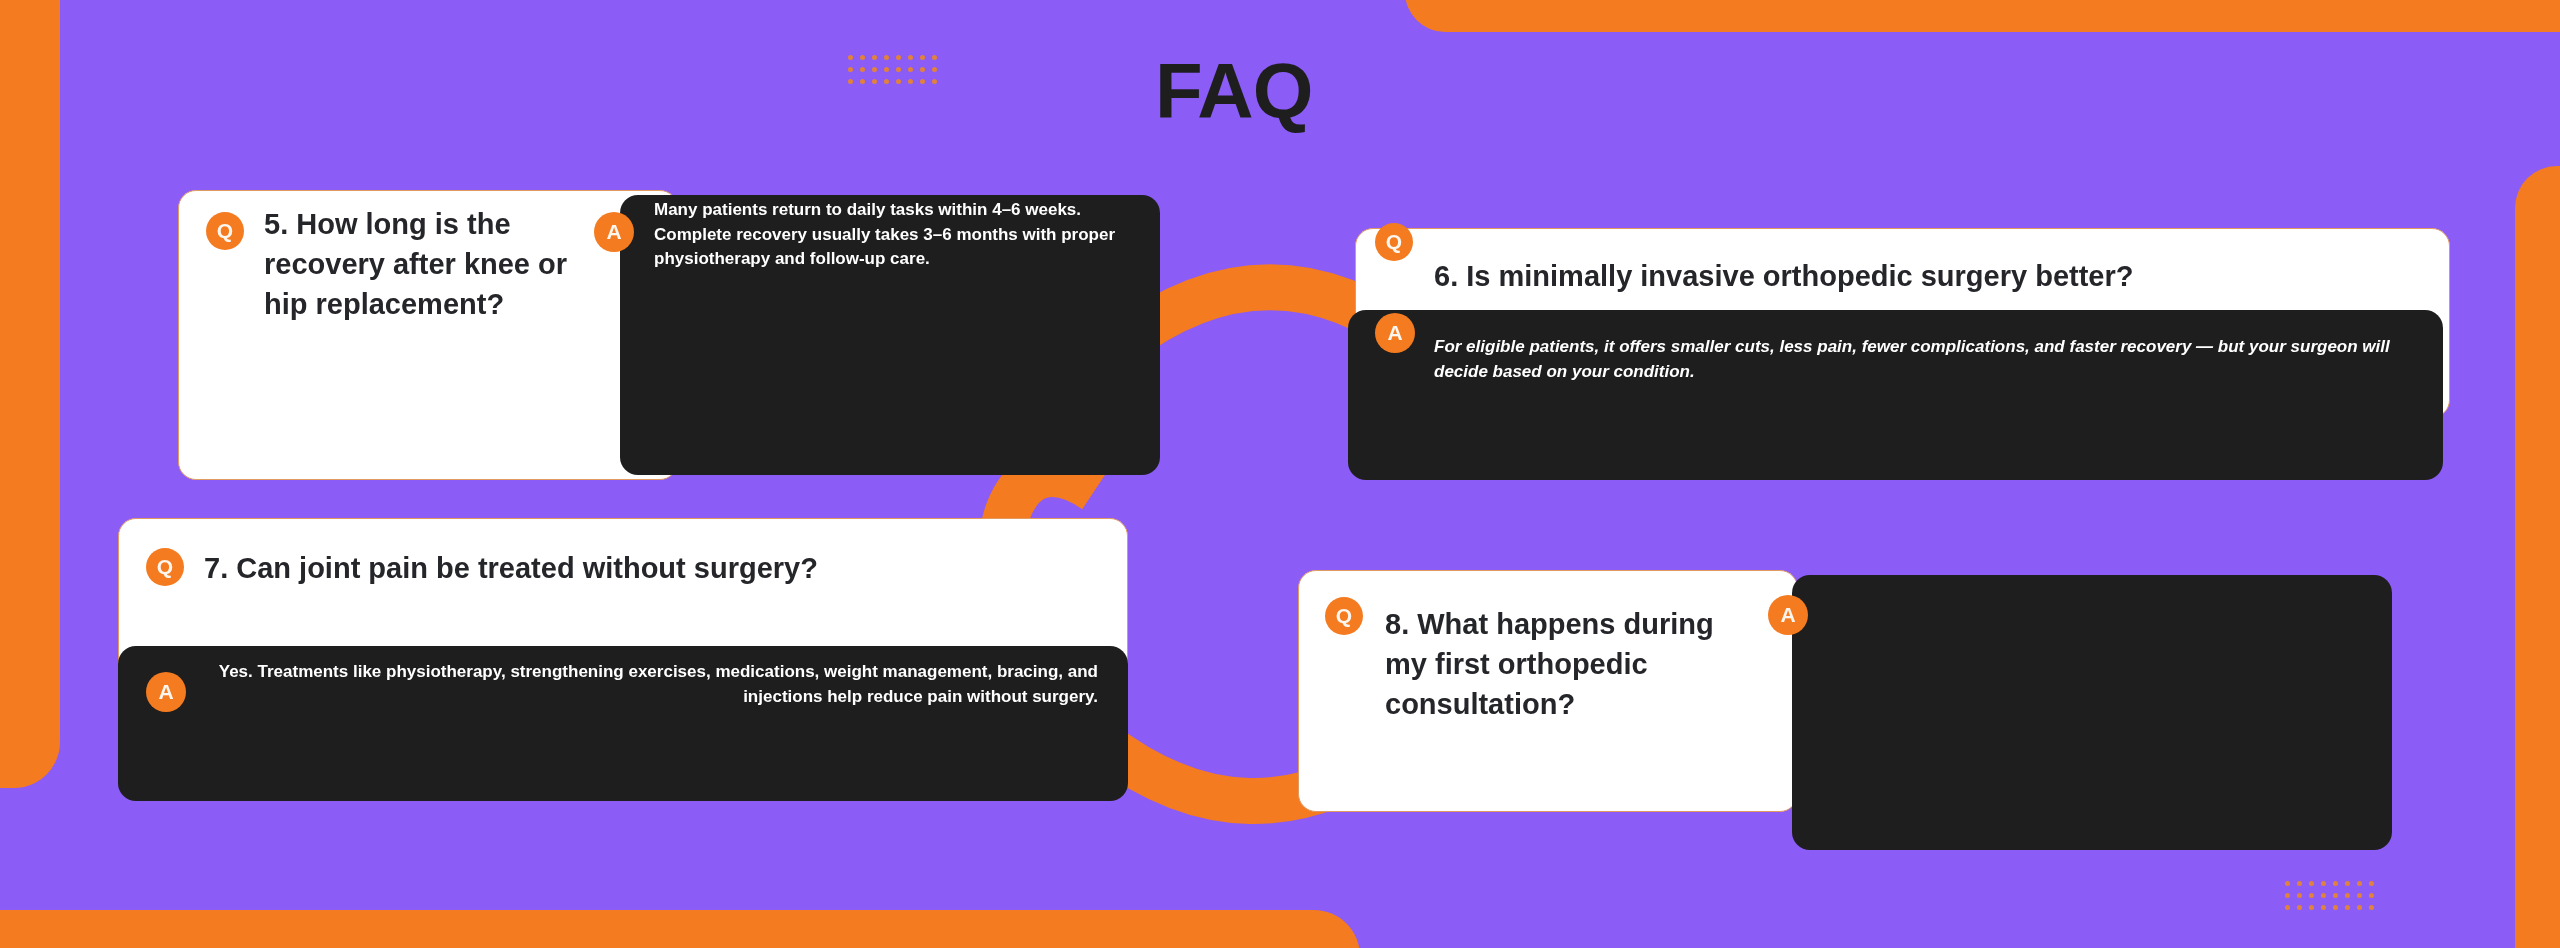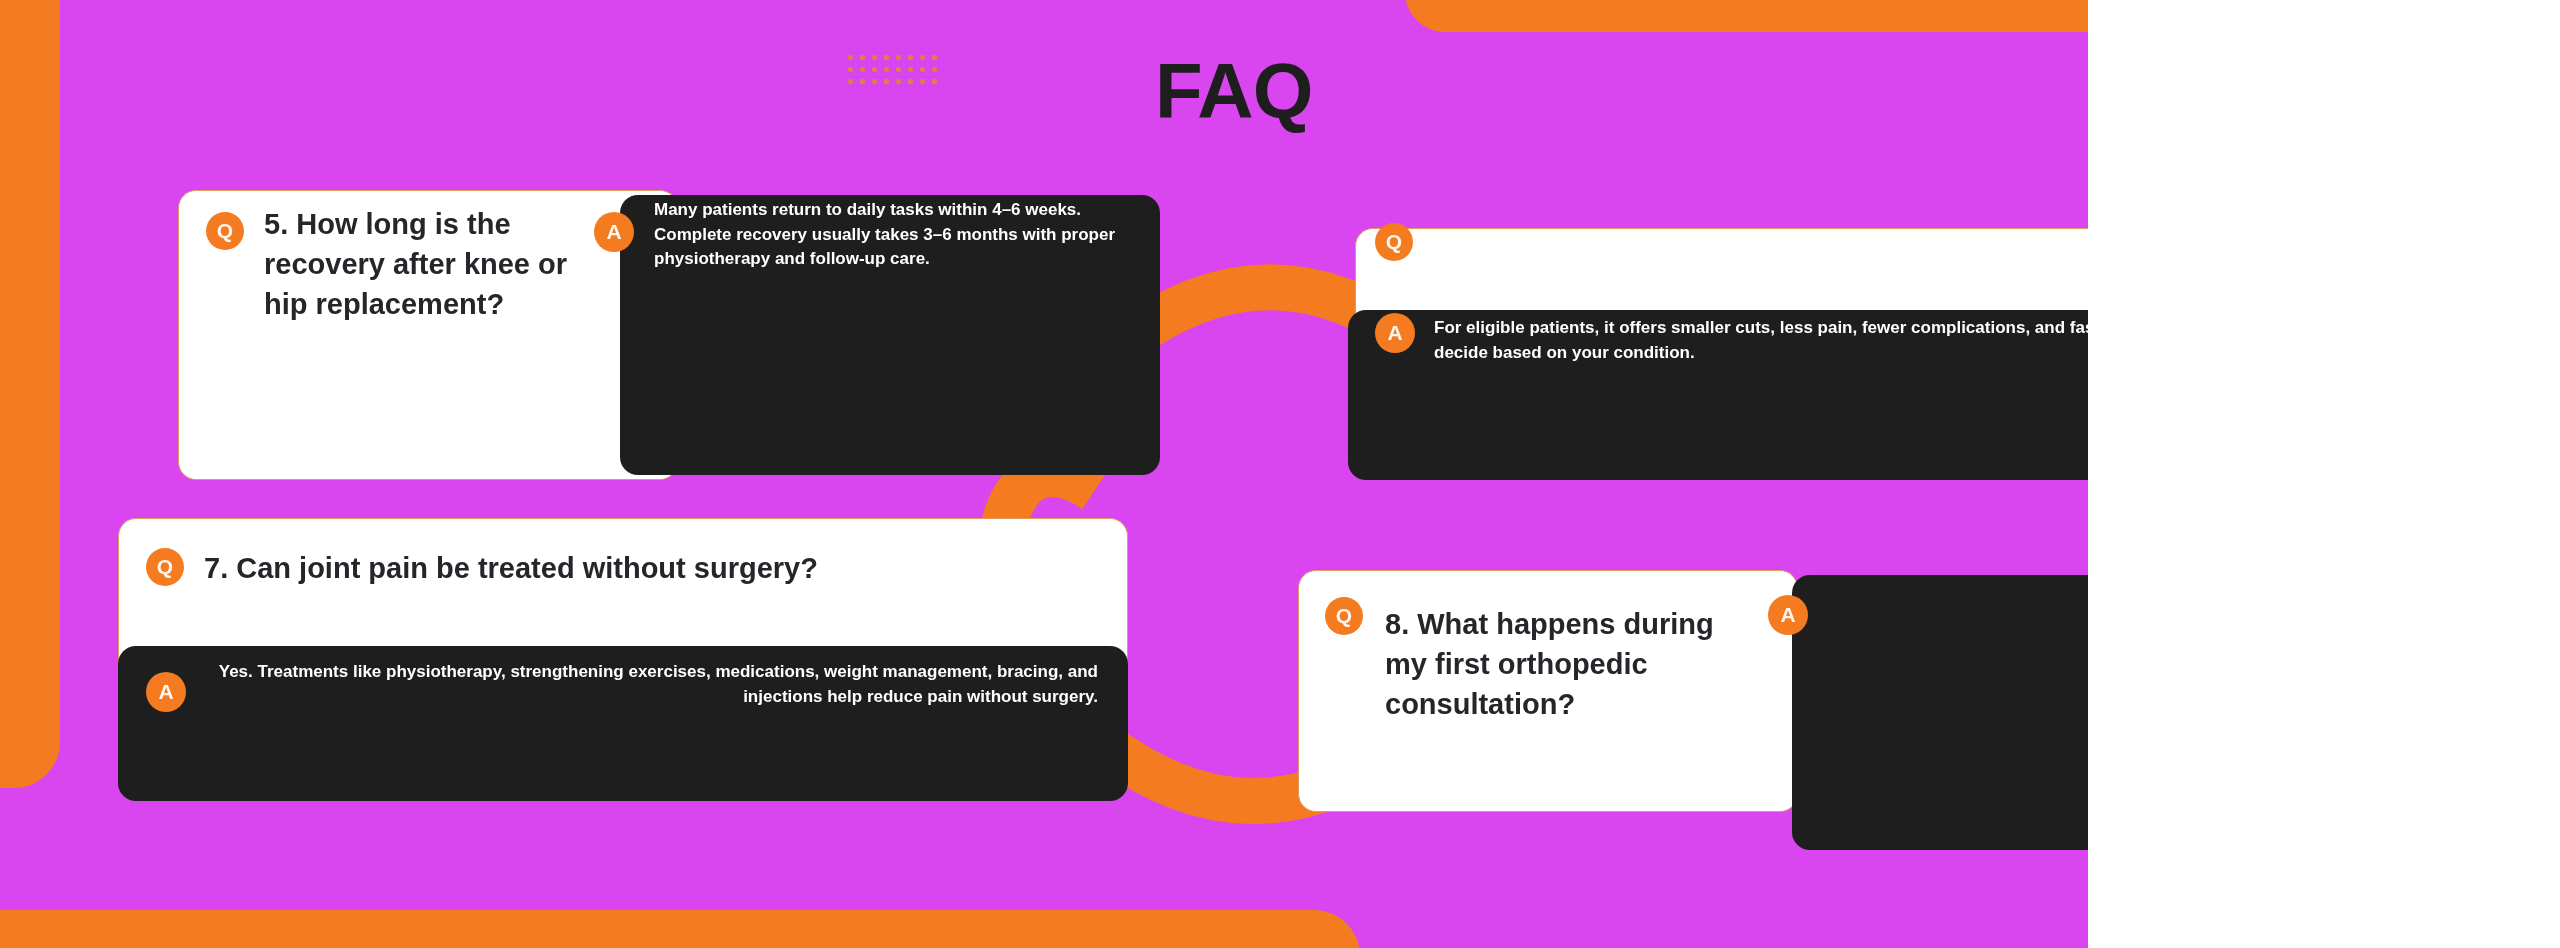--- a/index.html
+++ b/index.html
@@ -5,23 +5,23 @@
   html, body {
     margin: 0;
     padding: 0;
     background: #ffffff;
   }
   body {
     font-family: "Liberation Sans", "DejaVu Sans", sans-serif;
   }
   #stage {
     position: relative;
-    width: 2088px;
+    width: 2560px;
     height: 948px;
-    background: #d946ef;
+    background: #8b5cf6;
     overflow: hidden;
   }
 
   
   .bar {
     position: absolute;
     background: #F47B20;
   }
   #bar-left {
     left: -60px;
@@ -142,21 +142,21 @@
   #a5-badge { left: 594px; top: 212px; }
   #a5-text  { position: absolute; left: 654px; top: 198px; width: 475px; z-index: 5; }
 
   
   #card-q6 { left: 1355px; top: 228px; width: 1095px; height: 190px; }
   #q6-badge { left: 1375px; top: 223px; }
   #q6-text  { position: absolute; left: 1434px; top: 256px; width: 1010px; }
 
   #card-a6 { left: 1348px; top: 310px; width: 1095px; height: 170px; z-index: 5; }
   #a6-badge { left: 1375px; top: 313px; }
-  #a6-text  { position: absolute; left: 1434px; top: 316px; width: 990px; z-index: 5; }
+  #a6-text  { position: absolute; left: 1434px; top: 335px; width: 990px; z-index: 5; font-style: italic; }
 
   
   #card-q7 { left: 118px; top: 518px; width: 1010px; height: 190px; }
   #q7-badge { left: 146px; top: 548px; }
   #q7-text  { position: absolute; left: 204px; top: 548px; width: 900px; }
 
   #card-a7 { left: 118px; top: 646px; width: 1010px; height: 155px; z-index: 5; }
   #a7-badge { left: 146px; top: 672px; }
   #a7-text  { position: absolute; left: 208px; top: 660px; width: 890px; z-index: 5; text-align: right; }
 
@@ -243,20 +243,21 @@
   <div class="q-card" id="card-q5"></div>
   <div class="badge q" id="q5-badge">Q</div>
   <div class="q-text" id="q5-text">5. How long is the recovery after knee or hip replacement?</div>
 
   <div class="a-card" id="card-a5"></div>
   <div class="badge a" id="a5-badge">A</div>
   <div class="a-text" id="a5-text">Many patients return to daily tasks within 4–6 weeks. Complete recovery usually takes 3–6 months with proper physiotherapy and follow-up care.</div>
 
   <div class="q-card" id="card-q6"></div>
   <div class="badge q" id="q6-badge">Q</div>
+  <div class="q-text" id="q6-text">6. Is minimally invasive orthopedic surgery better?</div>
 
   <div class="a-card" id="card-a6"></div>
   <div class="badge a" id="a6-badge">A</div>
   <div class="a-text" id="a6-text">For eligible patients, it offers smaller cuts, less pain, fewer complications, and faster recovery — but your surgeon will decide based on your condition.</div>
 
   <div class="q-card" id="card-q7"></div>
   <div class="badge q" id="q7-badge">Q</div>
   <div class="q-text" id="q7-text">7. Can joint pain be treated without surgery?</div>
 
   <div class="a-card" id="card-a7"></div>

